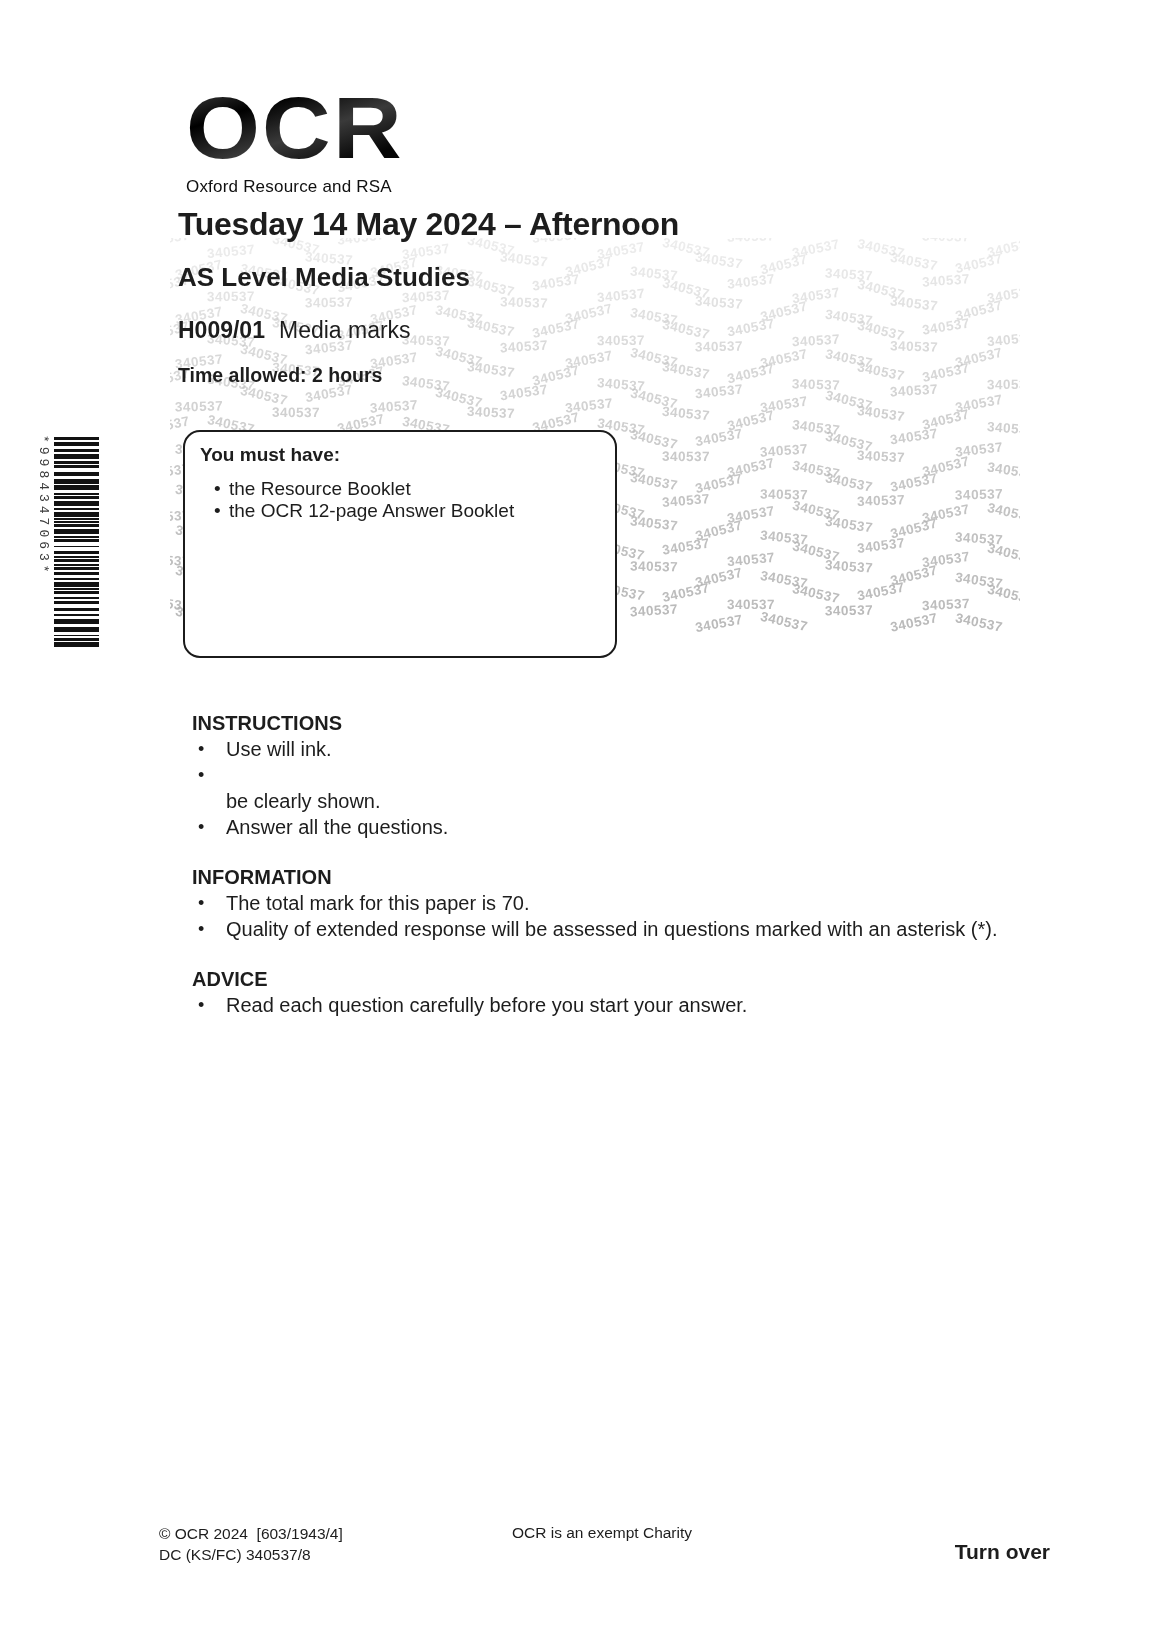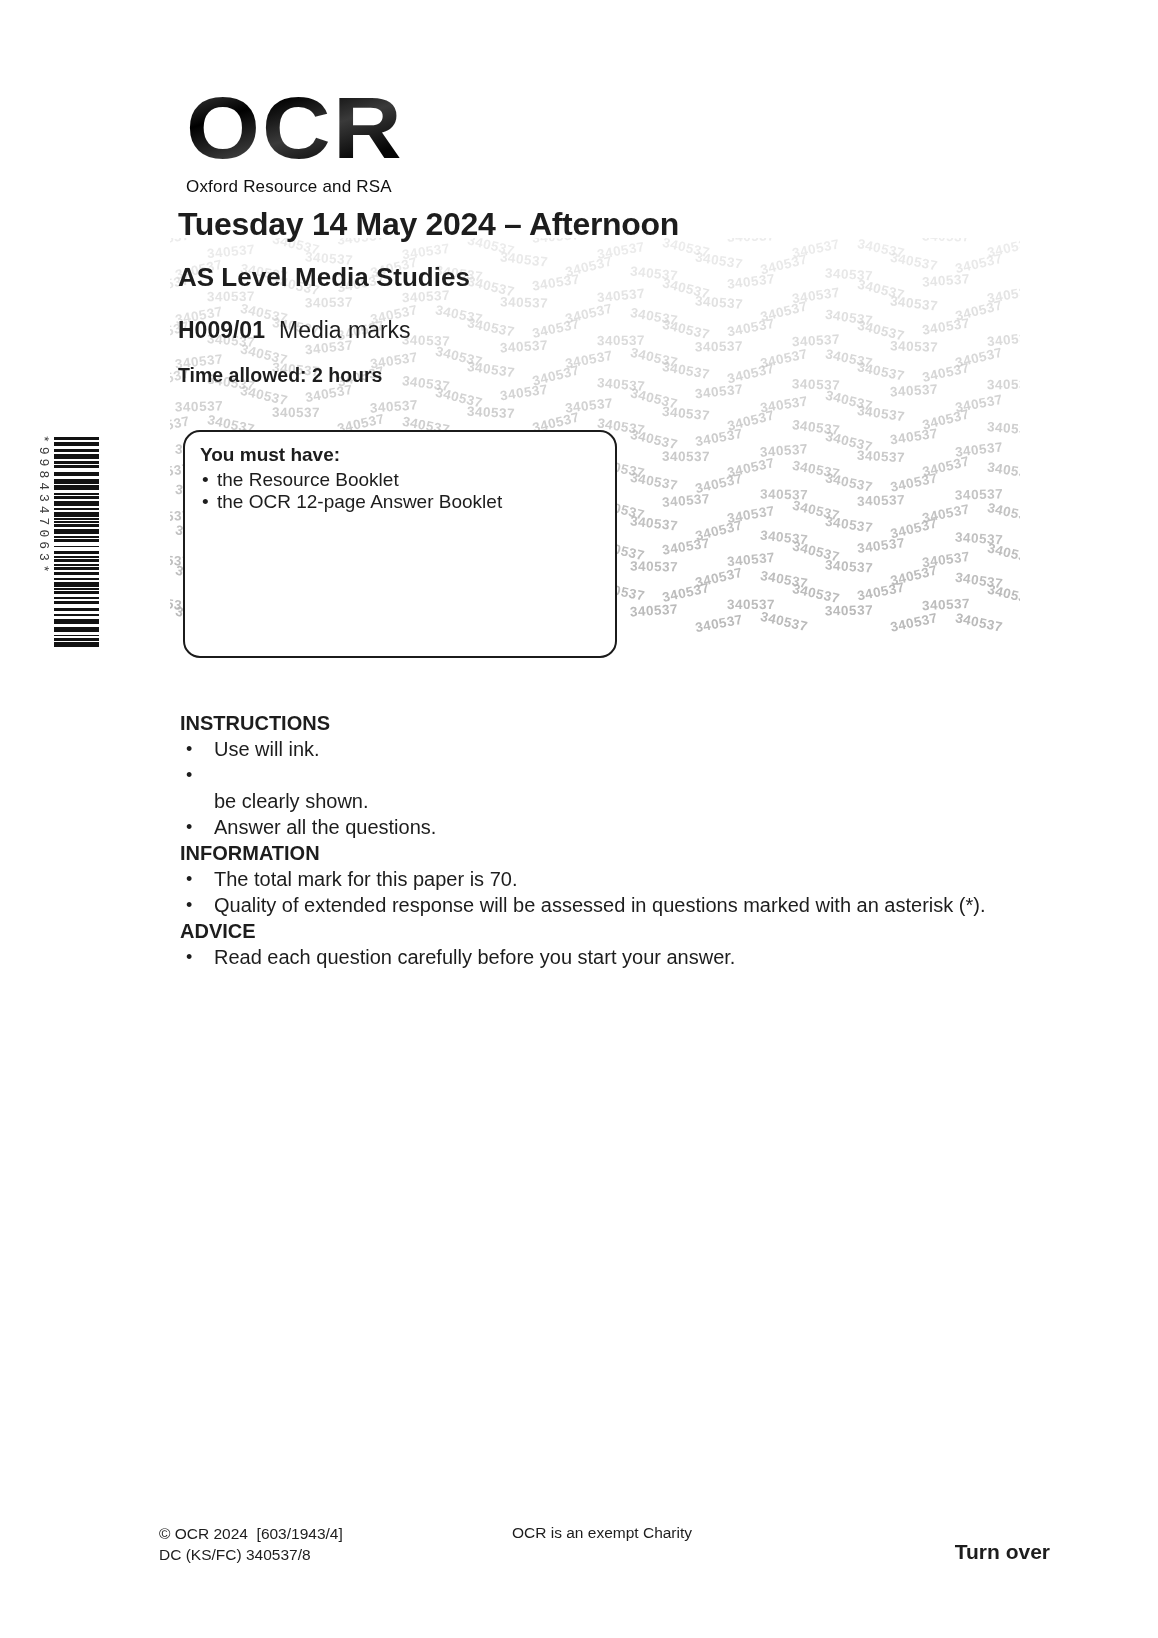--- a/index.html
+++ b/index.html
@@ -45,37 +45,37 @@
   .paper-title{margin-left:14px;}
   .time-allowed{top:364px;font-size:19.5px;font-weight:700;}
 
   
   .must-box{
     position:absolute;left:183px;top:430px;width:434px;height:228px;
     background:#fff;border:2px solid #1b1b1b;border-radius:17px;
     box-sizing:border-box;padding:12px 14px 0 15px;z-index:2;
   }
   .must-title{font-size:19px;font-weight:700;margin-bottom:3px;}
-  .must-list{list-style:none;margin:0;padding:0;}
+  .must-list{list-style:none;margin:12px;padding:0;}
   .must-list li{position:relative;padding-left:17px;font-size:19px;line-height:22px;}
   .must-list li::before{content:"•";position:absolute;left:2px;}
 
   
   .barcode{position:absolute;left:40px;top:437px;width:58px;height:213px;z-index:1;}
   .barcode-text{
     position:absolute;left:-4px;top:-2px;height:218px;
     writing-mode:vertical-rl;text-orientation:mixed;
     font-family:"Liberation Mono",monospace;font-size:13px;letter-spacing:4px;color:#3a3a3a;
   }
   .barcode-bars{position:absolute;left:14px;top:0;width:45px;height:213px;}
   .bc-bar{position:absolute;left:0;width:100%;background:#121212;}
 
   
-  .body-sections{position:absolute;left:180px;top:710px;width:852px;z-index:1;}
-  .section + .section{}
+  .body-sections{position:absolute;left:192px;top:710px;width:852px;z-index:1;}
+  .section + .section{margin-top:24px;}
   .sec-heading{font-size:20px;font-weight:700;line-height:26px;}
   .bullets{list-style:none;margin:0;padding:0;}
   .bullets li{position:relative;padding-left:34px;font-size:20px;line-height:26px;}
   .bullets li::before{content:"•";position:absolute;left:6px;font-size:18px;}
   .seg{white-space:pre-wrap;}
   .b{font-weight:400;}
 
   
   .footer-left{position:absolute;left:159px;top:1524px;font-size:15.5px;line-height:20.5px;z-index:1;}
   .footer-charity{position:absolute;left:512px;top:1524px;font-size:15.5px;z-index:1;}

